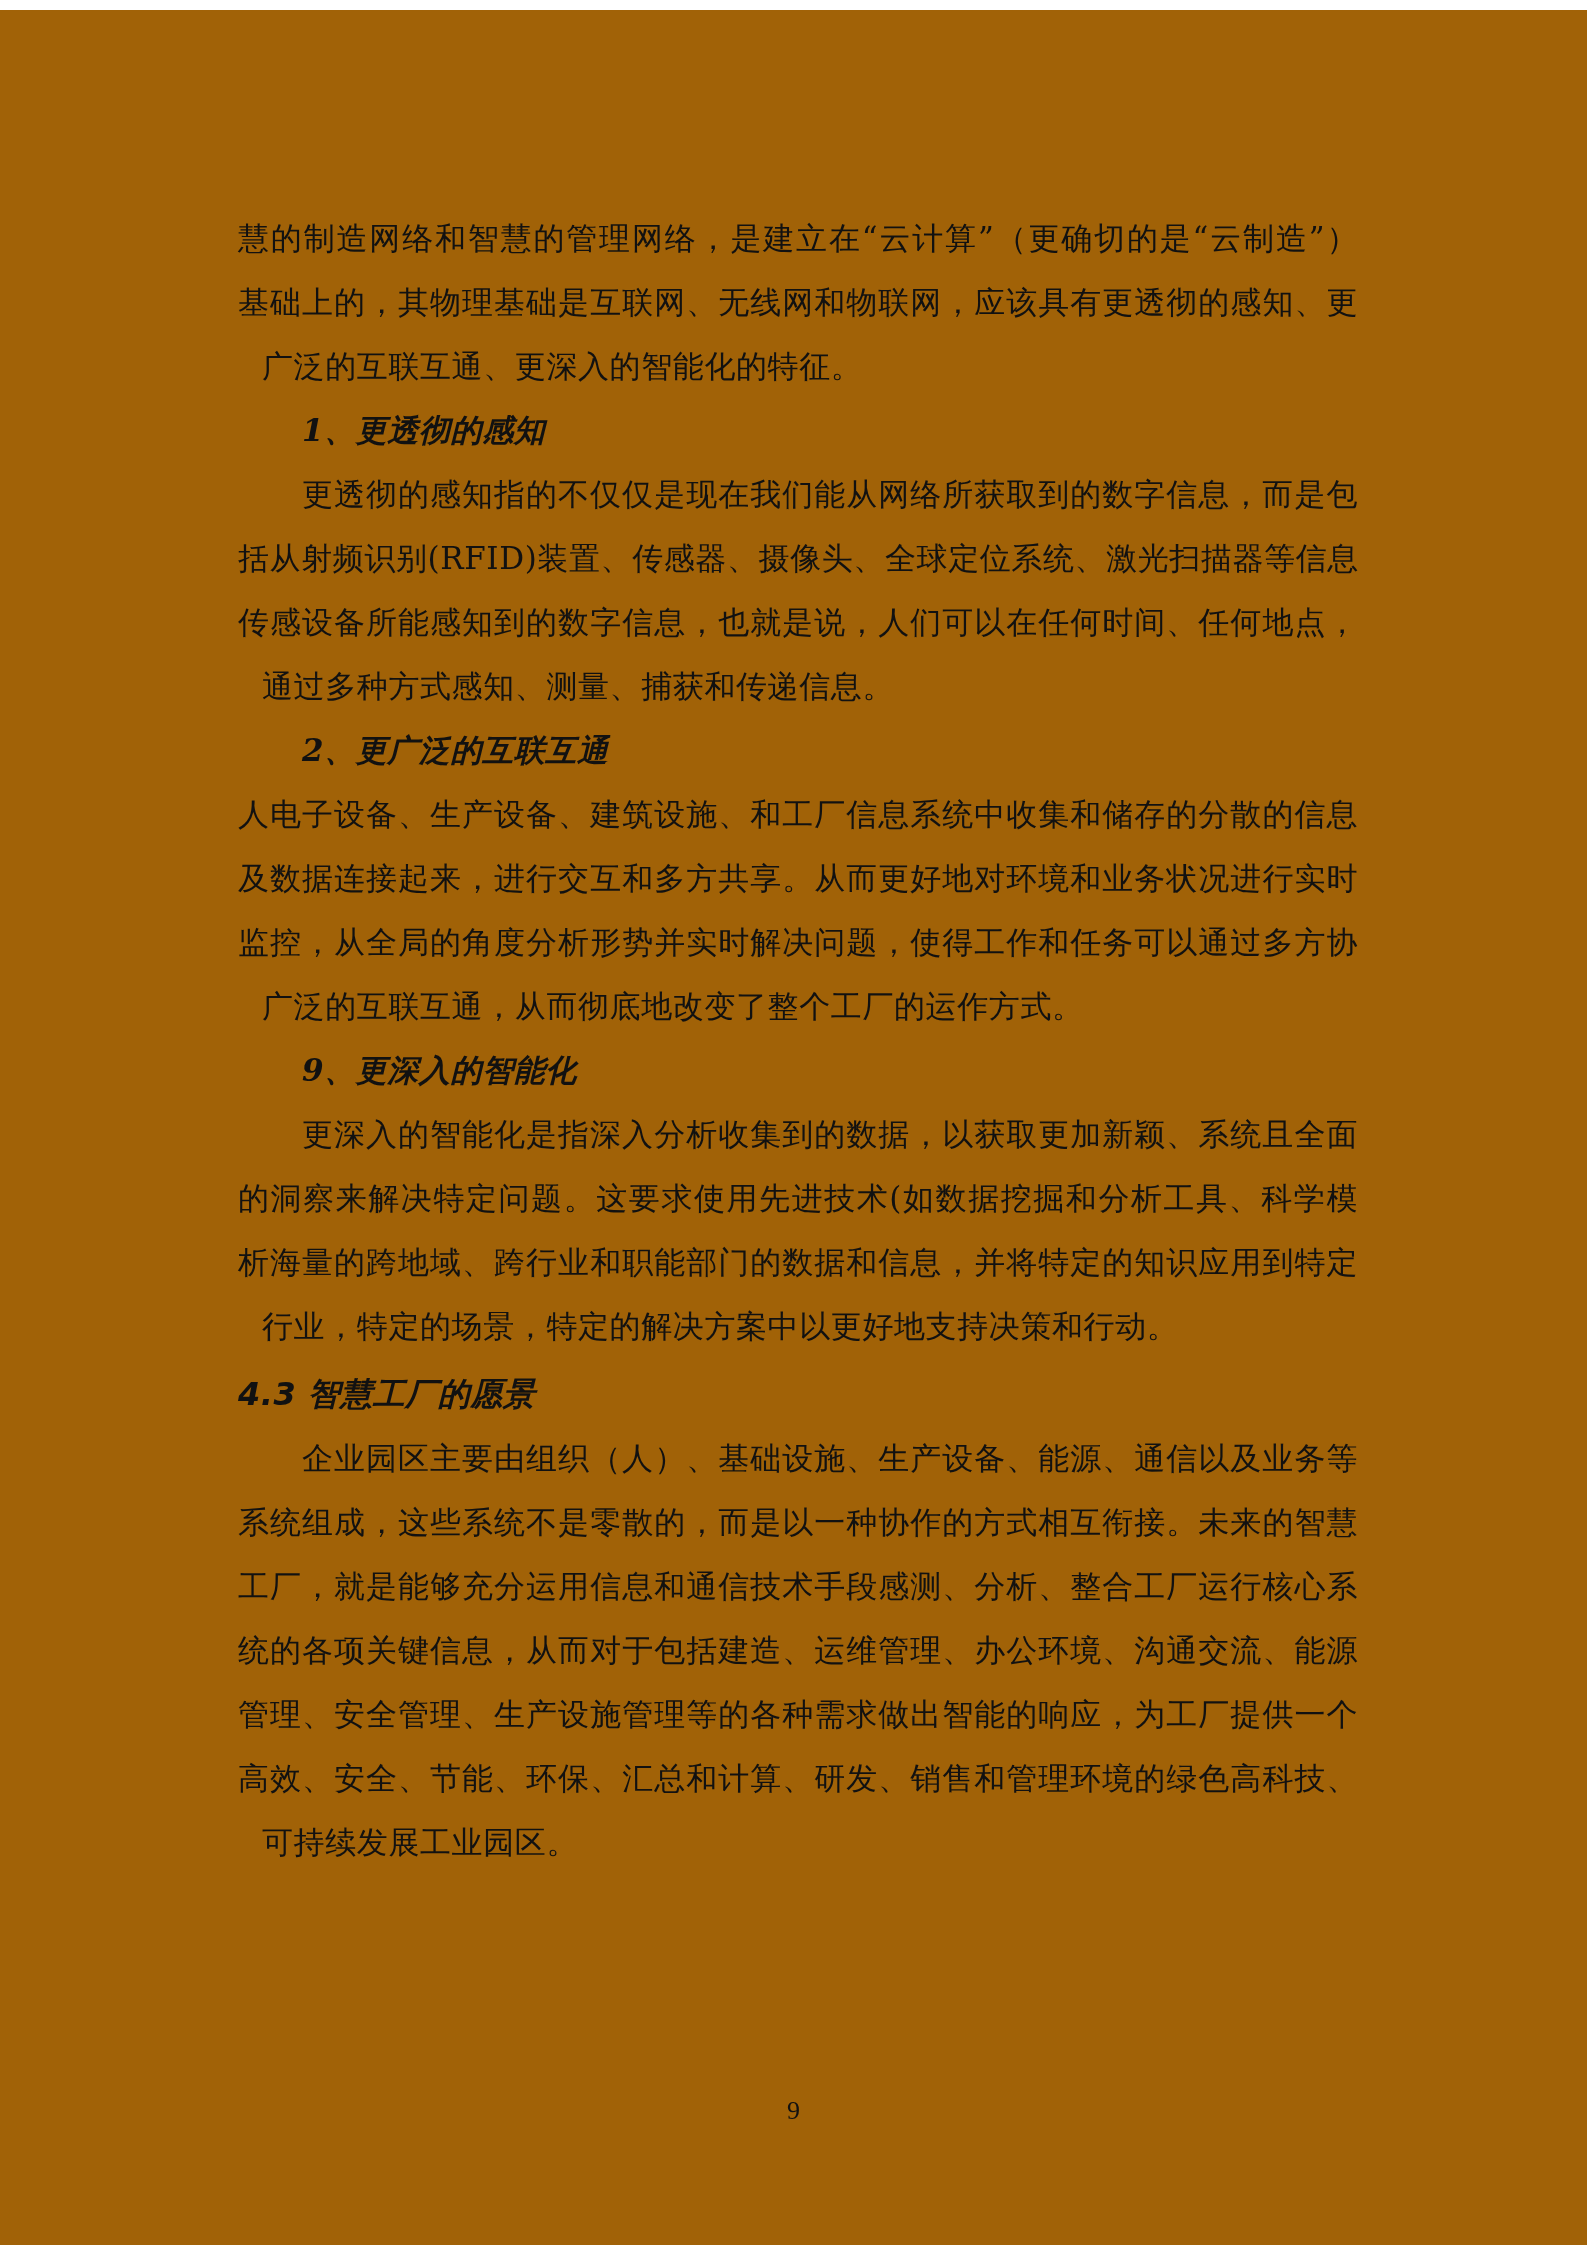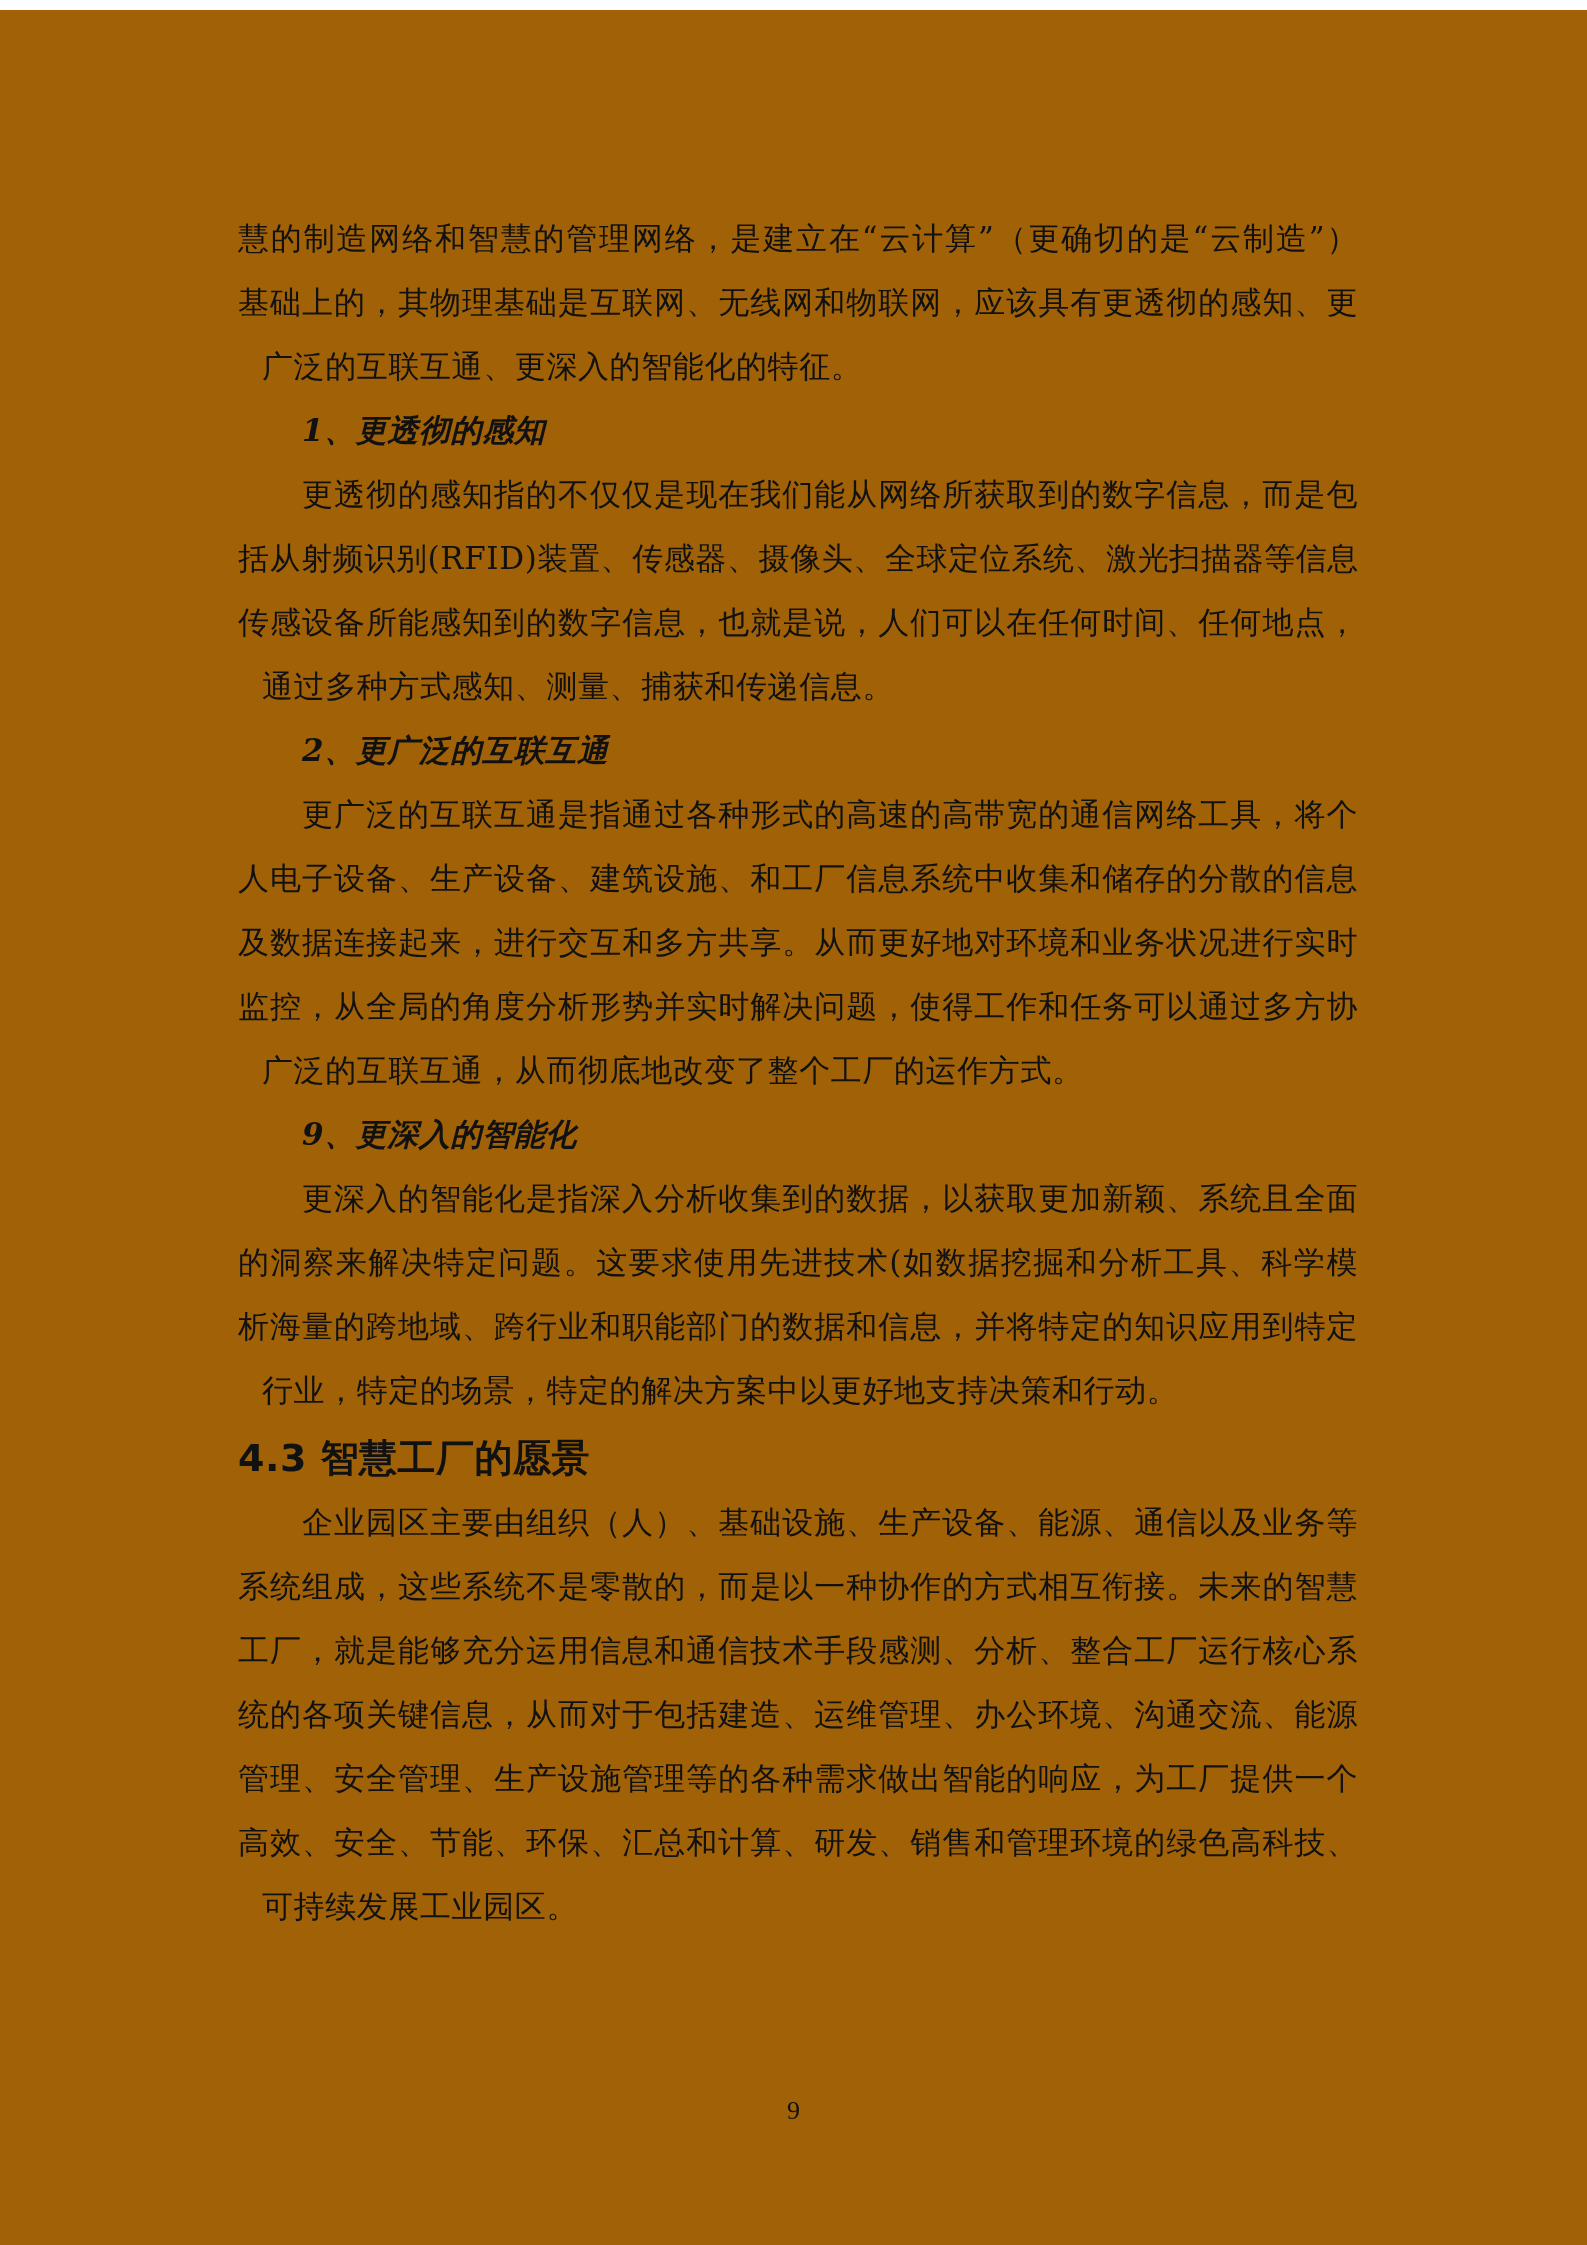--- a/index.html
+++ b/index.html
@@ -54,27 +54,28 @@
       padding-left: 64px;
       font-weight: 600;
       letter-spacing: 0.6px;
       white-space: nowrap;
       font-style: italic;
     }
     .section-title {
       display: block;
       font-family: "DejaVu Sans", "Liberation Sans", sans-serif;
       font-weight: bold;
-      font-size: 38px;
+      font-size: 32px;
       line-height: 64px;
       height: 64px;
       margin-top: 4px;
       margin-bottom: 0px;
       white-space: nowrap;
       letter-spacing: 0.5px;
+      font-style: italic;
     }
     .page-number {
       position: absolute;
       left: 0;
       width: 1587px;
       top: 2086px;
       text-align: center;
       font-family: "Liberation Serif", "DejaVu Serif", serif;
       font-size: 26px;
       line-height: 30px;
@@ -95,21 +96,20 @@
     <div>
       <span class="subhead">1、更透彻的感知</span>
       <span class="line indent">更透彻的感知指的不仅仅是现在我们能从网络所获取到的数字信息，而是包</span>
       <span class="line">括从射频识别(RFID)装置、传感器、摄像头、全球定位系统、激光扫描器等信息</span>
       <span class="line">传感设备所能感知到的数字信息，也就是说，人们可以在任何时间、任何地点，</span>
       <span class="line last">通过多种方式感知、测量、捕获和传递信息。</span>
     </div>
 
     <div>
       <span class="subhead">2、更广泛的互联互通</span>
-      <span class="line indent">更广泛的互联互通是指通过各种形式的高速的高带宽的通信网络工具，将个</span>
       <span class="line">人电子设备、生产设备、建筑设施、和工厂信息系统中收集和储存的分散的信息</span>
       <span class="line">及数据连接起来，进行交互和多方共享。从而更好地对环境和业务状况进行实时</span>
       <span class="line">监控，从全局的角度分析形势并实时解决问题，使得工作和任务可以通过多方协</span>
       <span class="line last">广泛的互联互通，从而彻底地改变了整个工厂的运作方式。</span>
     </div>
 
     <div>
       <span class="subhead">9、更深入的智能化</span>
       <span class="line indent">更深入的智能化是指深入分析收集到的数据，以获取更加新颖、系统且全面</span>
       <span class="line">的洞察来解决特定问题。这要求使用先进技术(如数据挖掘和分析工具、科学模</span>

